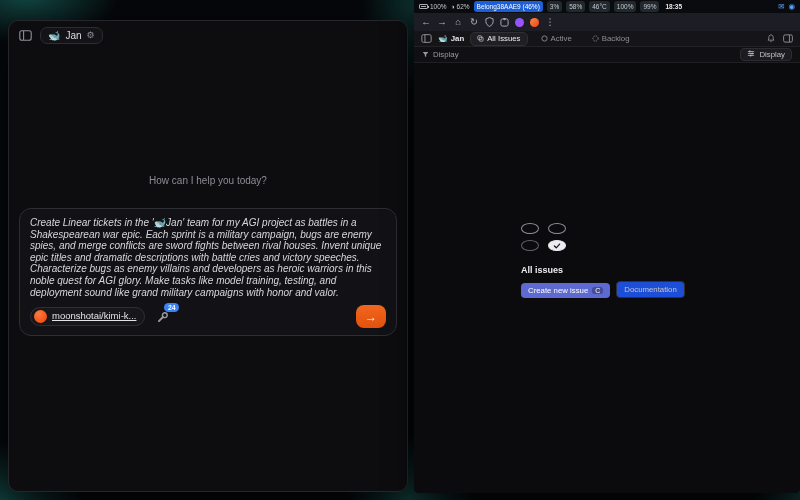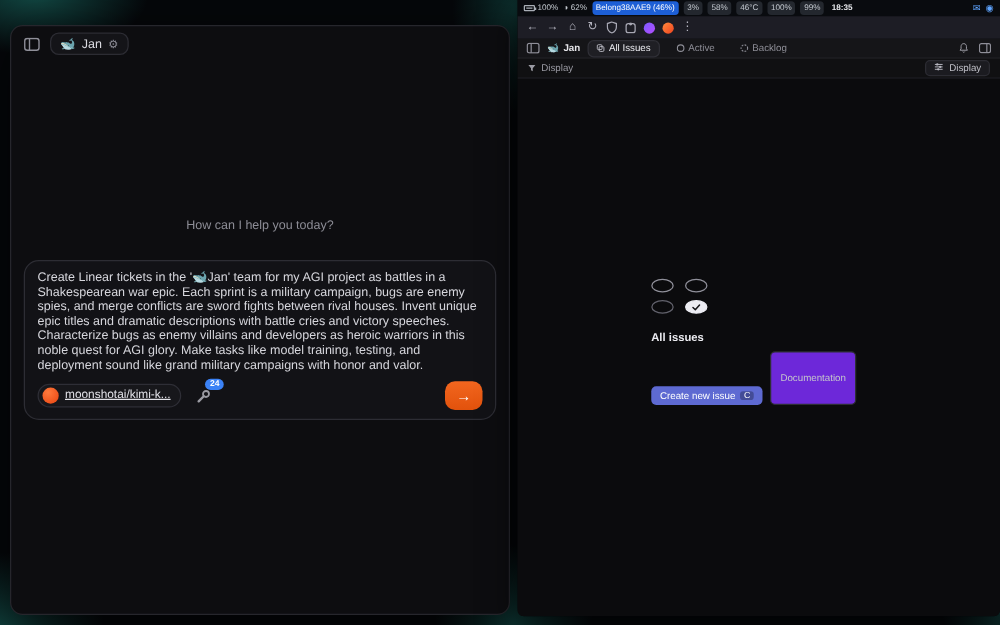--- a/index.html
+++ b/index.html
@@ -25,21 +25,21 @@
   .icon-plain { color:#8f8f99; display:flex; align-items:center; }
   .ws-pill { display:flex; align-items:center; gap:5px; border:1px solid #2c2c33;
     background:#141418; border-radius:7px; padding:2px 7px; font-size:10px; color:#dcdce2; }
   .ws-pill .gear { color:#8f8f99; font-size:9px; }
   .jan-main { padding:112px 10px 0; text-align:center; }
   .greeting { font-family:"Liberation Serif", serif; font-size:26px; font-weight:600;
     color:#f2f2f4; letter-spacing:.2px; }
   .subtitle { margin-top:14px; font-size:10px; color:#8d8d96; }
   .prompt-box { margin-top:22px; text-align:left; background:#121216;
     border:1px solid #2d2d34; border-radius:12px; padding:8px 10px 7px; cursor:text; }
-  .prompt-text { font-size:10px; line-height:11.6px; color:#d6d6dc; }
+  .prompt-text { font-size:10px; line-height:11.6px; color:#d6d6dc;font-style:italic; }
   .prompt-controls { margin-top:7px; display:flex; align-items:center; gap:12px; }
   .model-pill { display:flex; align-items:flex-start; gap:5px; border:1px solid #2e2e36;
     border-radius:999px; padding:2px 8px 2px 3px; font-size:9.5px; color:#e2e2e8;
     background:#17171b; cursor:pointer;text-decoration:underline; }
   .model-dot { width:13px; height:13px; border-radius:50%;
     background:radial-gradient(circle at 35% 30%, #ff7a3d, #e8430f); }
   .tools-btn { position:relative; color:#9a9aa2; cursor:pointer; }
   .tools-badge { position:absolute; top:-8px; left:7px; background:#3b82f6; color:#fff;
     font-size:6.8px; font-weight:700; padding:1px 3.5px; border-radius:999px; }
   .send-btn { margin-left:auto; width:30px; height:23px; border:none; border-radius:8px;
@@ -92,22 +92,22 @@
   .ovals { display:grid; grid-template-columns:20px 20px; gap:6px 7px; margin-bottom:14px; }
   .oval { width:18px; height:11px; border:1.3px solid #8f8f99; border-radius:50%; }
   .oval.dim { border-color:#62626c; }
   .oval.filled { background:#ececf2; border-color:#ececf2; display:flex; align-items:center; justify-content:center; }
   .empty-title { font-size:9px; font-weight:700; color:#ececf1; margin-bottom:6px; }
   .empty-desc { font-size:7.8px; line-height:1.45; color:#8b8b95; margin-bottom:12px; }
   .empty-actions { display:flex; gap:6px;align-items:flex-end; }
   .btn-create { display:flex; align-items:center; gap:4px; background:#5e6ad2; color:#fff;
     font-size:7.8px; padding:3px 7px; border-radius:4px; border:none; cursor:pointer; }
   .kbd { background:rgba(0,0,0,.28); border-radius:2.5px; padding:0 3px; font-size:7px; }
-  .btn-docs { background:#6d28d9; border:1px solid #2e2e35; color:#c4c4cc; font-size:7.8px;
-    padding:16px 7px; border-radius:4px; cursor:pointer; }
+  .btn-docs { background:#1d4ed8; border:1px solid #2e2e35; color:#c4c4cc; font-size:7.8px;
+    padding:3px 7px; border-radius:4px; cursor:pointer; }
 </style>
 </head>
 <body>
 
 <div class="jan-window">
   <div class="jan-topbar">
     <span class="icon-plain">
       <svg width="13" height="11" viewBox="0 0 13 11">
           <rect x="0.8" y="0.8" width="11.4" height="9.4" rx="2" fill="none" stroke="#8f8f99" stroke-width="1.1"></rect>
           <line x1="4.6" y1="1" x2="4.6" y2="10" stroke="#8f8f99" stroke-width="1.1"></line>

